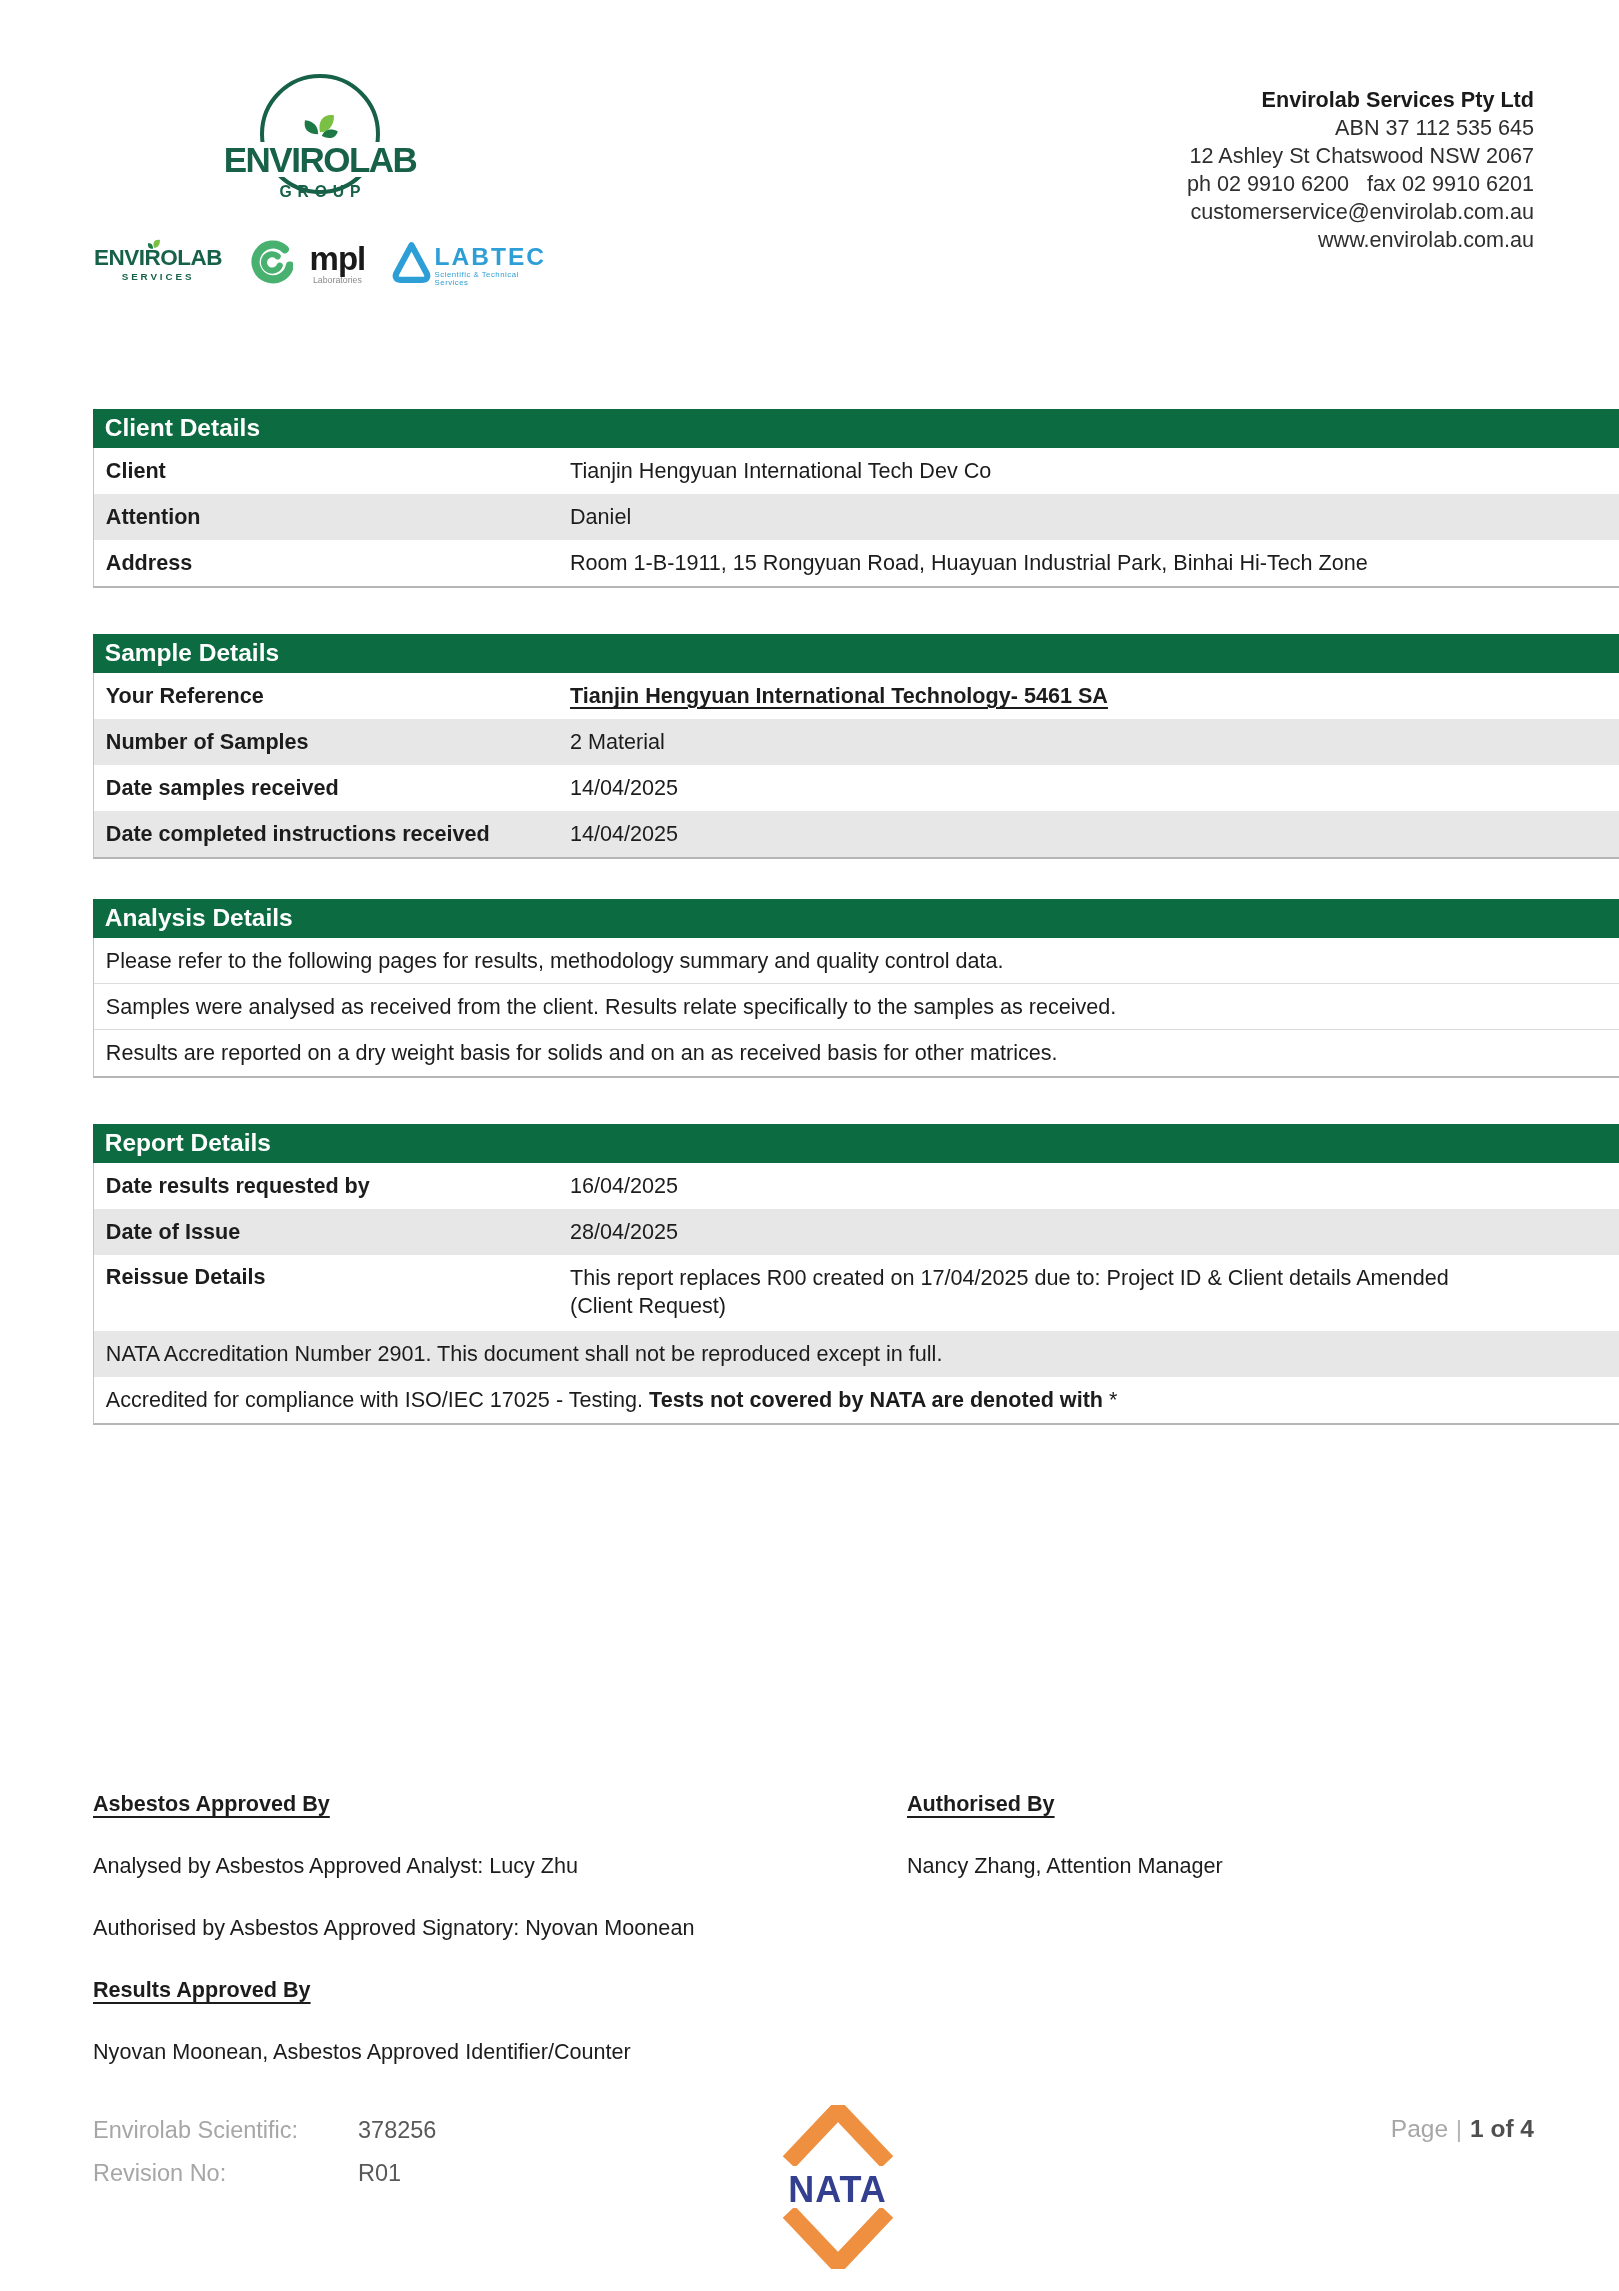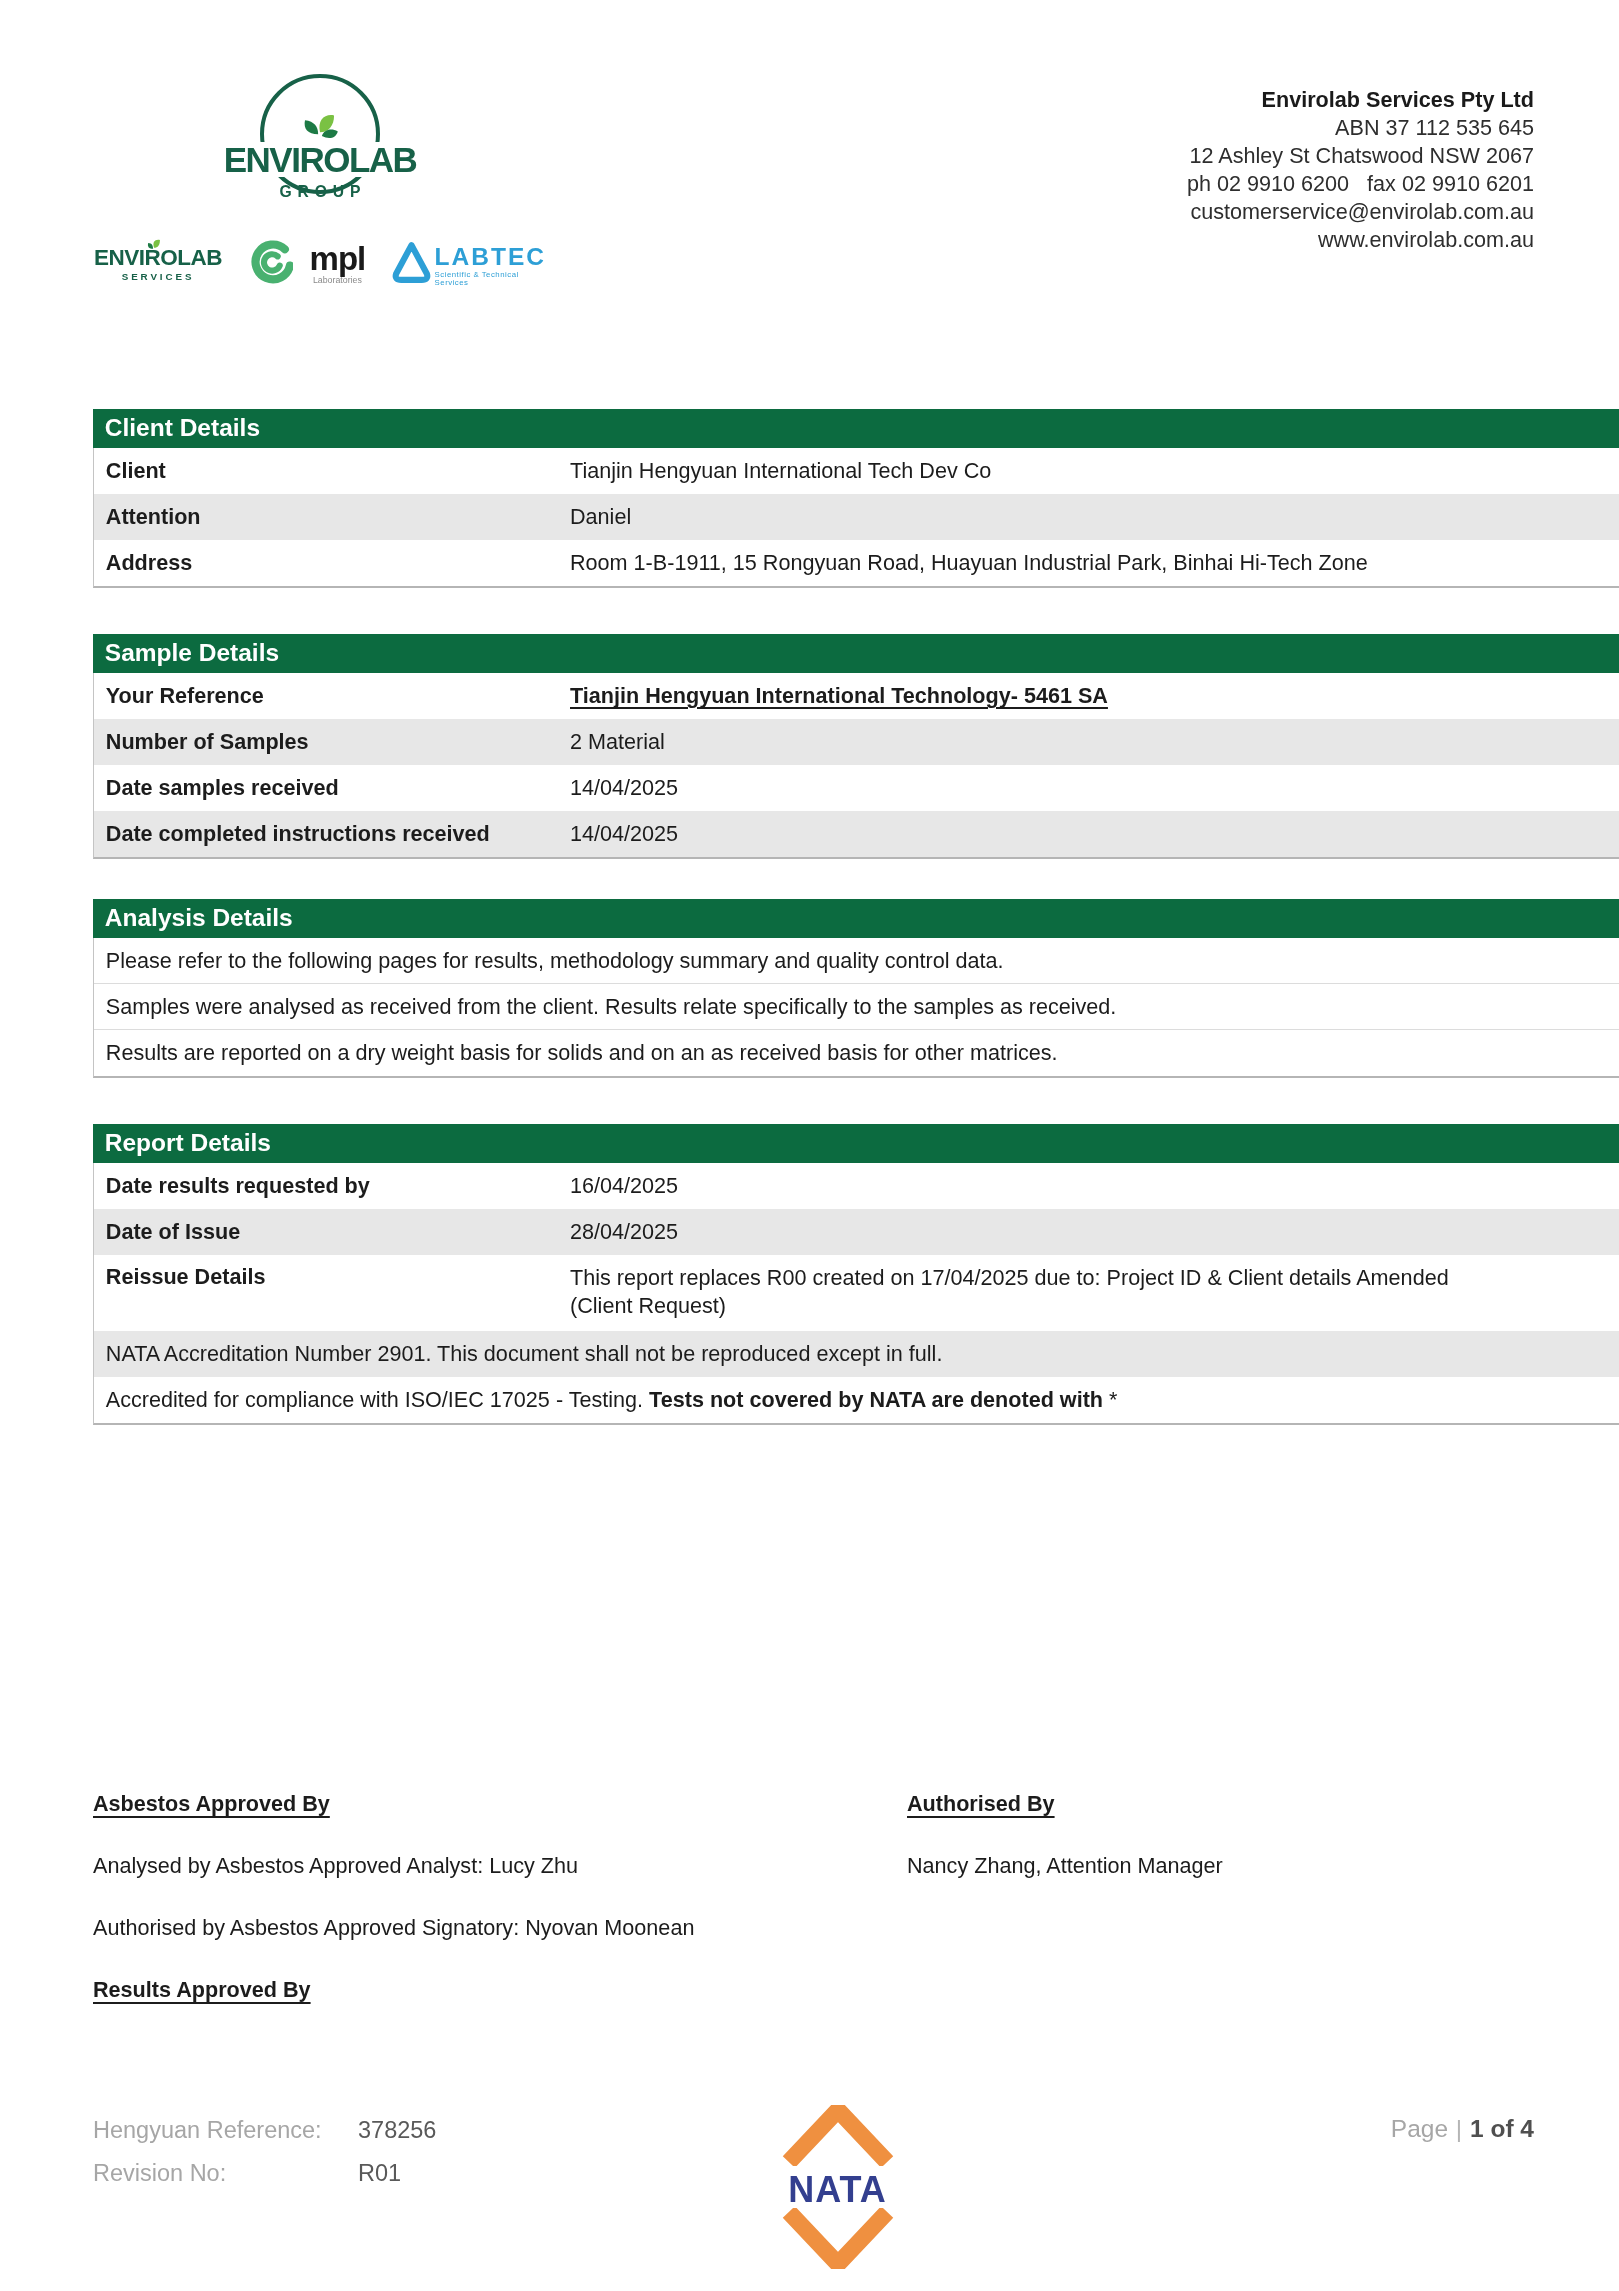--- a/index.html
+++ b/index.html
@@ -230,30 +230,31 @@
       </span>
     </div>
   </div>
 
   <div class="signatures">
     <div class="sig-left">
       <div class="sig-line sig-head">Asbestos Approved By</div>
       <div class="sig-line">Analysed by Asbestos Approved Analyst: Lucy Zhu</div>
       <div class="sig-line">Authorised by Asbestos Approved Signatory: Nyovan Moonean</div>
       <div class="sig-line sig-head">Results Approved By</div>
+      <div class="sig-line">Nyovan Moonean, Asbestos Approved Identifier/Counter</div>
     </div>
     <div class="sig-right">
       <div class="sig-line sig-head">Authorised By</div>
       <div class="sig-line">Nancy Zhang, Attention Manager</div>
     </div>
   </div>
 
   <div class="footer-refs">
     <div>
-      <span class="lab">Hengyuan Reference:</span><span class="val">378256</span>
+      <span class="lab">Envirolab Scientific:</span><span class="val">378256</span>
     </div>
     <div>
       <span class="lab">Revision No:</span><span class="val">R01</span>
     </div>
   </div>
 
   <div class="nata-logo">
     <span>
       <svg width="116" height="61" viewBox="0 0 118 62">
         <path d="M9 58 L59 5 L109 58" fill="none" stroke="var(--nata-orange)" stroke-width="17" stroke-linejoin="miter"></path>

